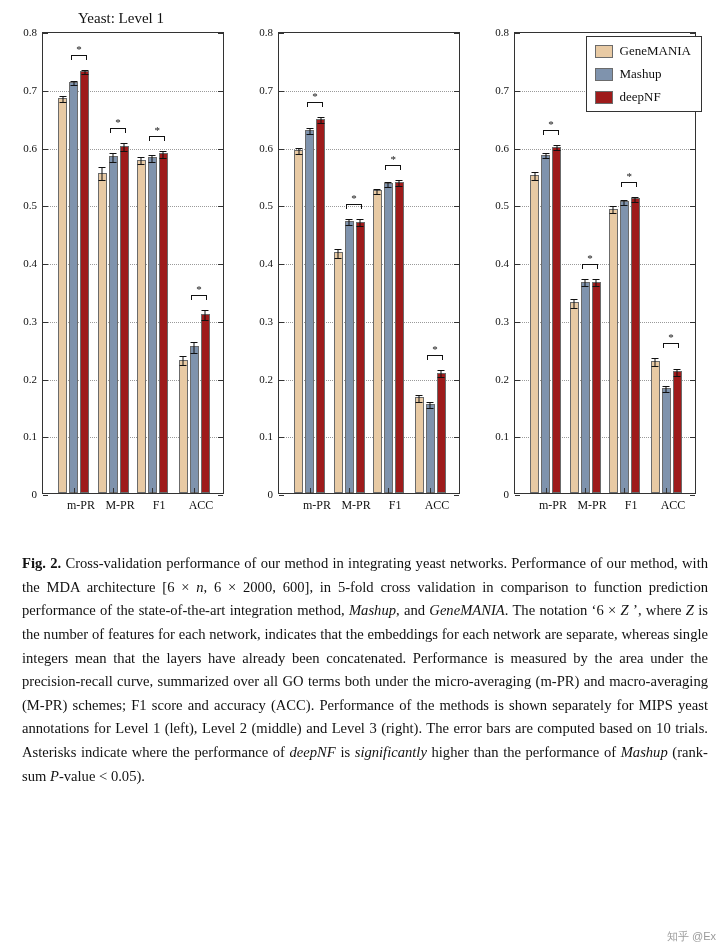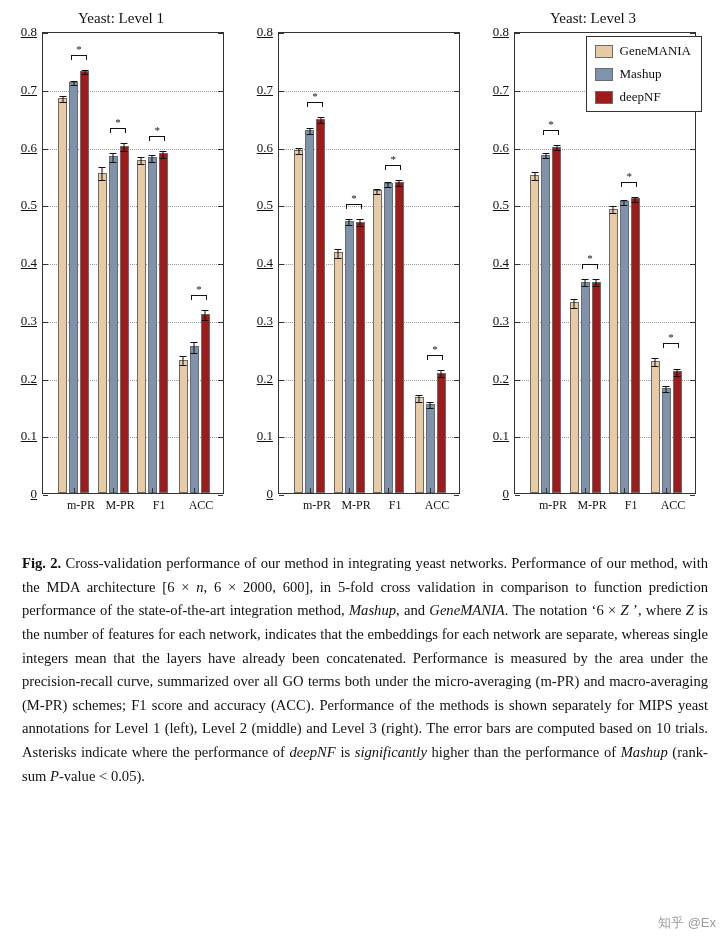--- a/index.html
+++ b/index.html
@@ -33,23 +33,22 @@
     background:#fff;
     box-sizing:border-box;
   }
   .gridline{
     position:absolute;left:0;width:100%;height:0;
     border-top:1px dotted #9a9a9a;
   }
   .ytick-label{
     position:absolute;right:100%;margin-right:5px;
     transform:translateY(-50%);
-    font-size:13px;color:#111;white-space:nowrap;
+    font-size:11px;color:#111;white-space:nowrap;
     font-family:"Liberation Serif", serif;
-    text-decoration:underline;
   }
   .ytick-mark{
     position:absolute;left:0;width:5px;height:0;border-top:1px solid #333;
   }
   .ytick-mark.right{left:auto;right:0;}
   .xtick-mark{
     position:absolute;bottom:0;width:0;height:5px;border-left:1px solid #333;
   }
   .group{
     position:absolute;bottom:0;
@@ -108,22 +107,22 @@
   
   .caption{
     position:absolute;left:22px;top:552px;width:686px;
     font-family:"Liberation Serif", serif;
     font-size:14.6px;line-height:1.62;
     text-align:justify;color:#111;
   }
   .caption b{font-weight:bold;}
   .caption i{font-style:italic;}
   .watermark{
-    position:absolute;right:12px;bottom:20px;
-    font-size:13px;color:#9b9b9b;
+    position:absolute;right:12px;bottom:8px;
+    font-size:11px;color:#9b9b9b;
     font-family:"Liberation Sans", sans-serif;
     margin-left:38px;
   }
 </style>
 </head>
 <body>
 
 <div class="page">
 
   <div class="charts">
@@ -398,21 +397,20 @@
           </div>
           <div class="xlabels">
             <div class="xlabel" style="left: 30.94px;">m-PR</div>
             <div class="xlabel" style="left: 70.07px;">M-PR</div>
             <div class="xlabel" style="left: 109.2px;">F1</div>
             <div class="xlabel" style="left: 151.06px;">ACC</div>
           </div>
         </div>
       </div>
       <div class="panel">
-        <div class="panel-title">Yeast: Level 3</div>
         <div class="plot-wrap">
           <div class="ytick-label" style="top: 462px;">0</div>
           <div class="ytick-label" style="top: 404.25px;">0.1</div>
           <div class="ytick-label" style="top: 346.5px;">0.2</div>
           <div class="ytick-label" style="top: 288.75px;">0.3</div>
           <div class="ytick-label" style="top: 231px;">0.4</div>
           <div class="ytick-label" style="top: 173.25px;">0.5</div>
           <div class="ytick-label" style="top: 115.5px;">0.6</div>
           <div class="ytick-label" style="top: 57.75px;">0.7</div>
           <div class="ytick-label" style="top: 0px;">0.8</div>

